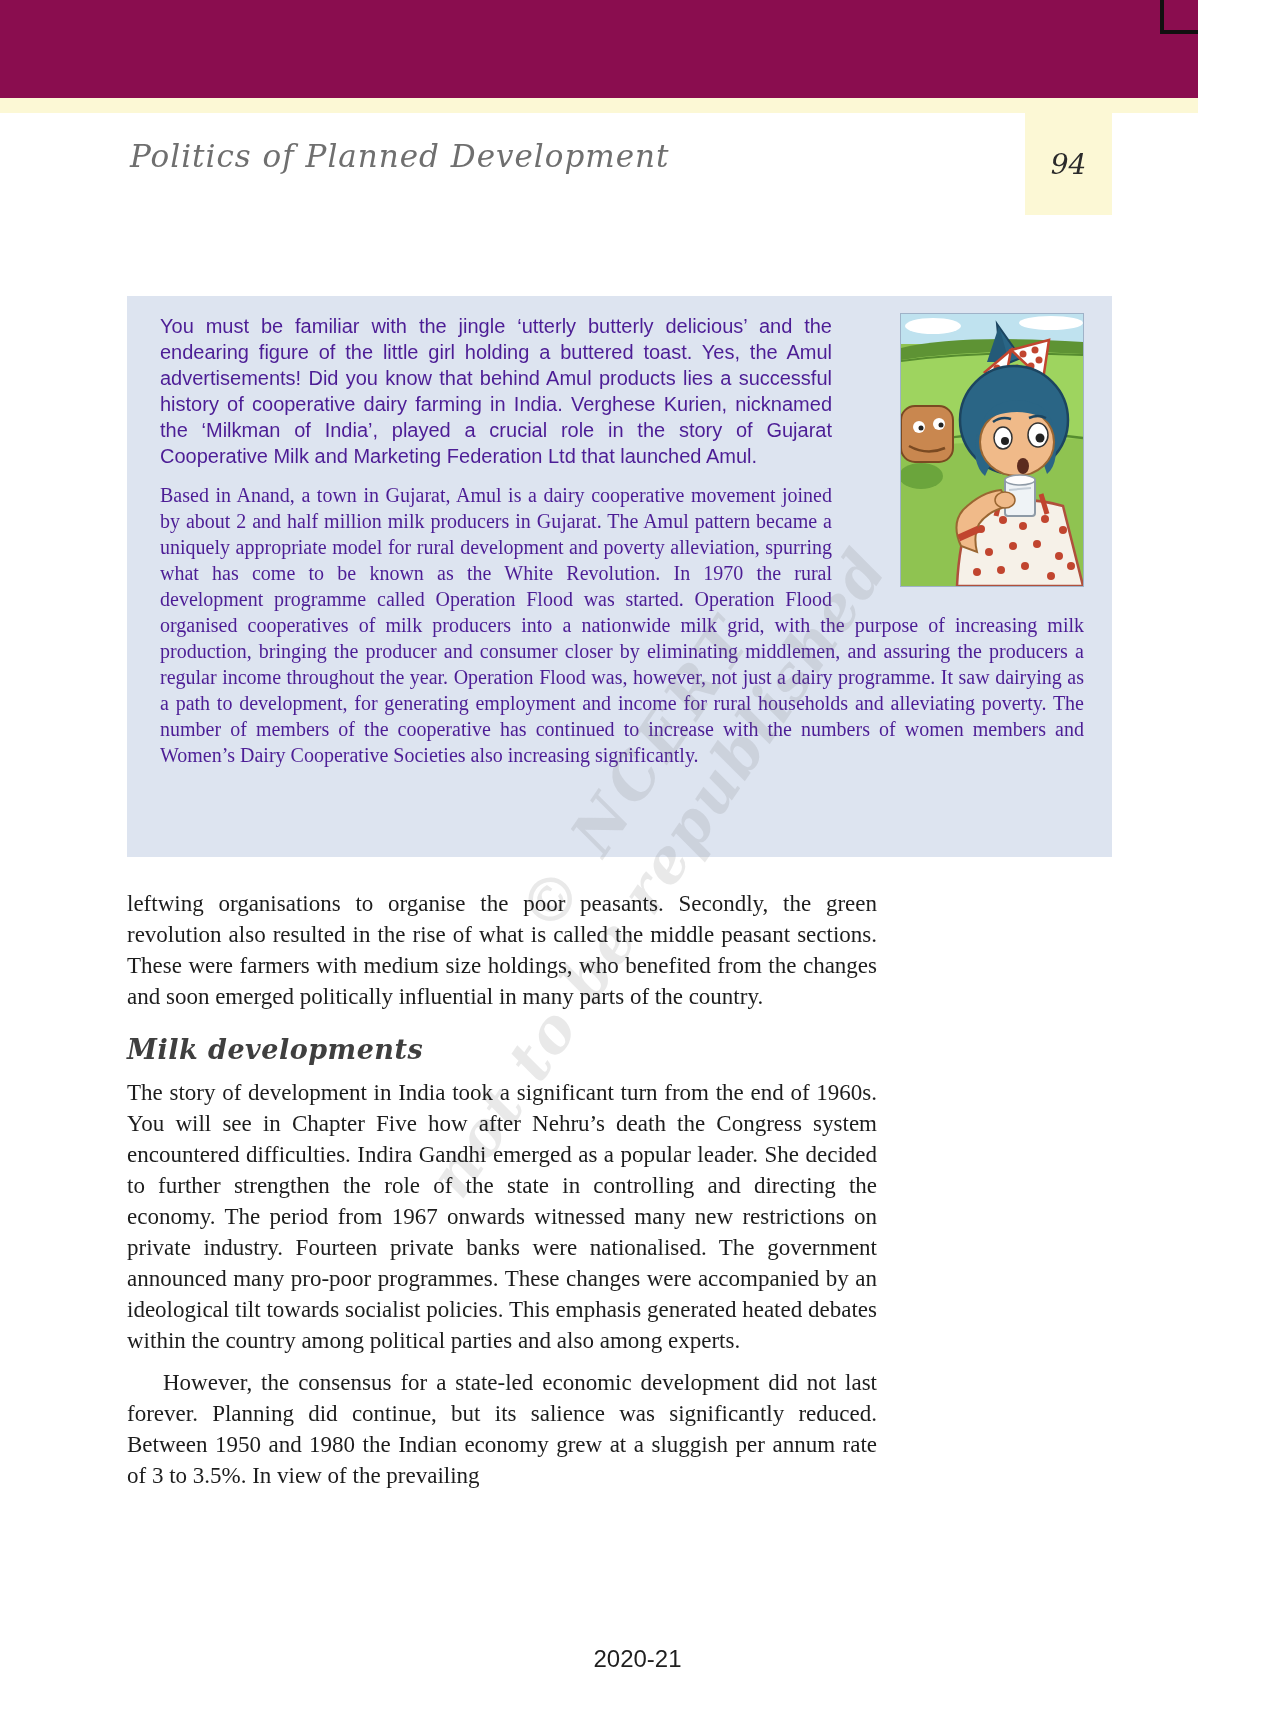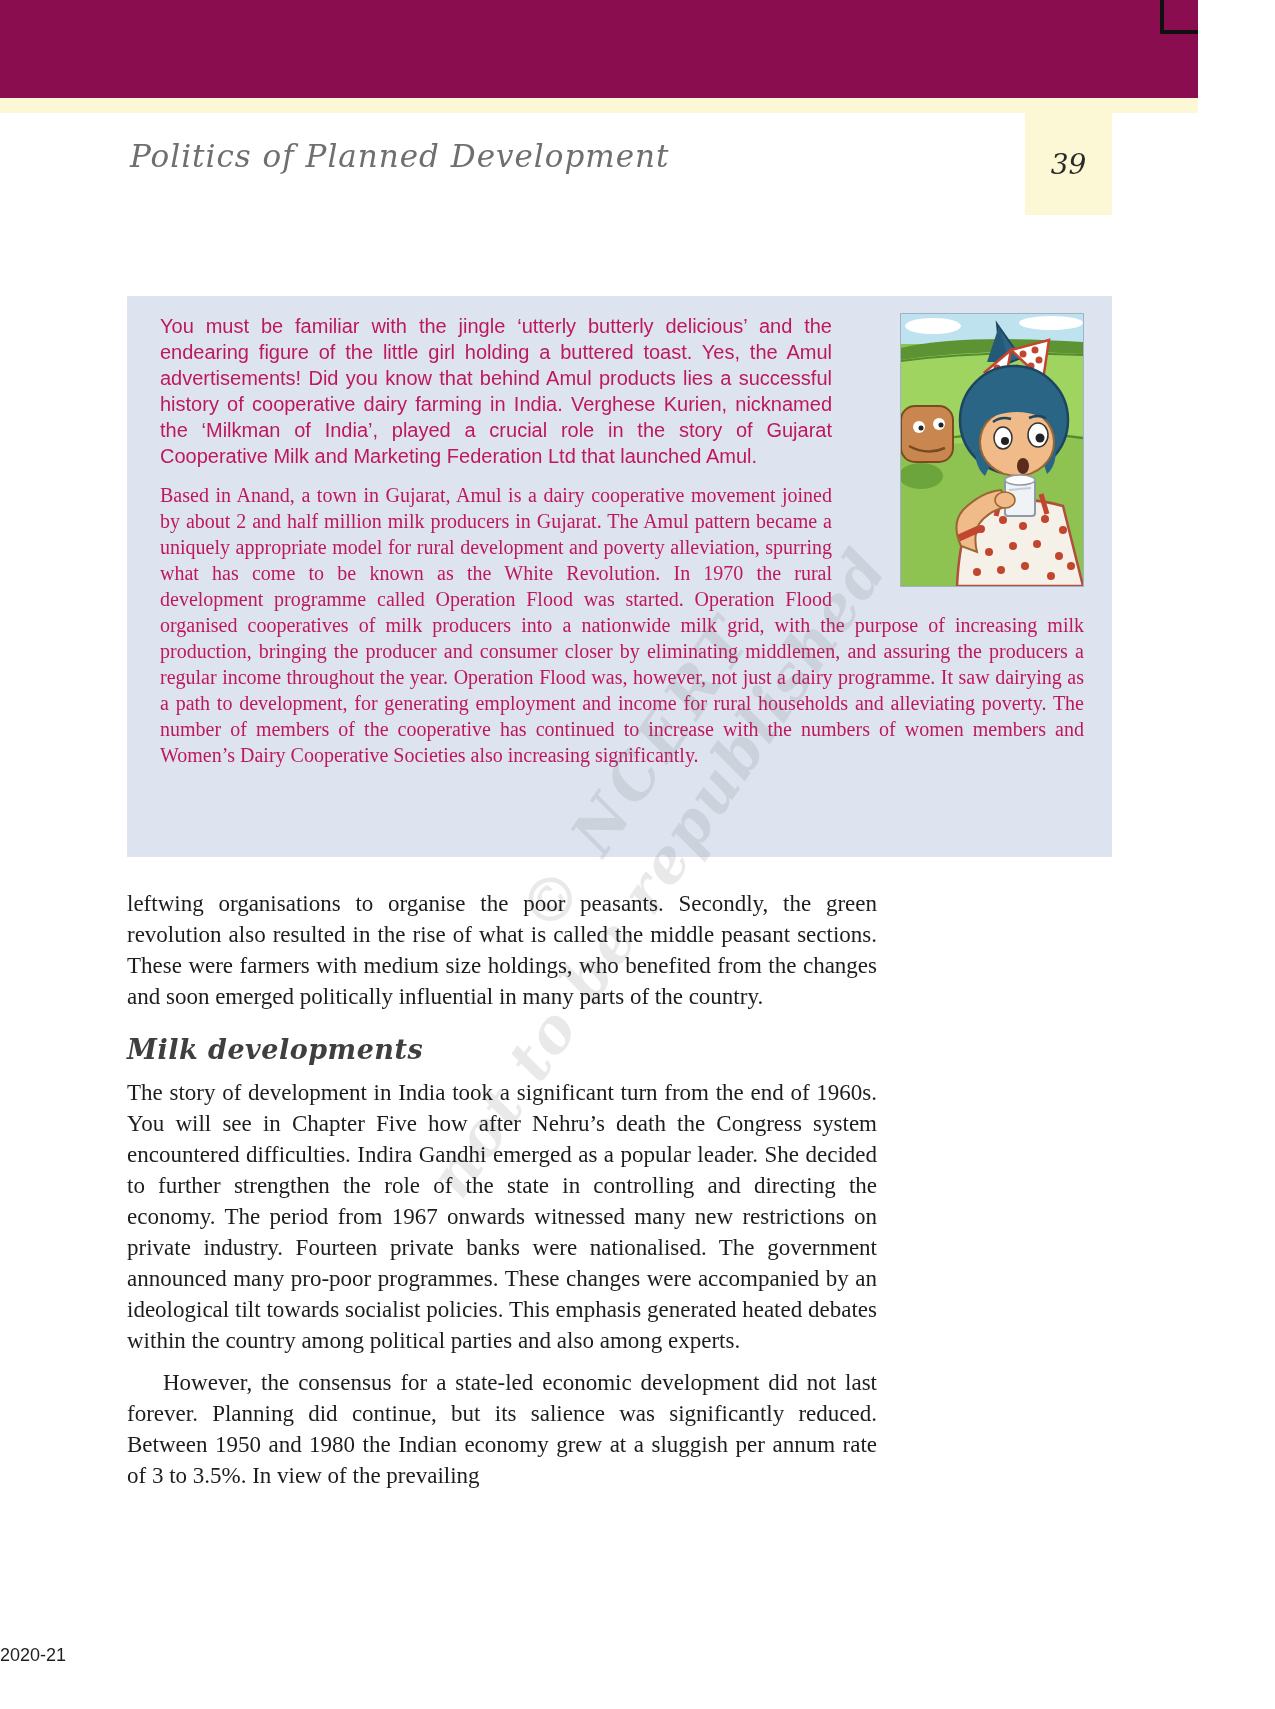--- a/index.html
+++ b/index.html
@@ -23,56 +23,56 @@
             transform-origin:left center;font-weight:bold;font-size:37px;color:#D9A4C2;white-space:nowrap;}
   .ff-title{position:absolute;left:296px;top:50%;transform:translateY(-50%) scaleX(0.84);
             transform-origin:left center;font-weight:bold;font-size:30px;color:#ffffff;white-space:nowrap;}
   .ff-arrows{position:absolute;right:9px;top:4px;display:flex;gap:3px;}
   .tri{width:0;height:0;border-top:18px solid transparent;border-bottom:18px solid transparent;
        border-left:35px solid #F6F2F0;}
 
   
   .ff-box{position:absolute;left:127px;top:296px;width:985px;height:561px;background:#DDE4F0;
           box-sizing:border-box;padding:17px 28px 18px 33px;font-size:20px;line-height:26px;
-          color:#be185d;text-align:justify;overflow:hidden;}
+          color:#4c1d95;text-align:justify;overflow:hidden;}
   .ff-box p{margin:0;}
   .ff-box p + p{margin-top:13px;font-family:Liberation Serif, serif;}
   .amul-fig{float:right;width:252px;height:280px;margin:2px 0 6px 10px;}
   .amul-fig svg{display:block;margin-left:auto;border:1px solid #9fb2c8;}
 
   
   .wm{position:absolute;font-family:"DejaVu Serif",serif;font-style:italic;font-weight:bold;
       color:rgba(120,120,120,0.16);white-space:nowrap;transform-origin:left top;pointer-events:none;}
   .wm1{left:505px;top:905px;font-size:60px;transform:rotate(-56deg);letter-spacing:6px;}
   .wm2{left:415px;top:1170px;font-size:60px;transform:rotate(-56deg);letter-spacing:2px;}
 
   
   .article{position:absolute;left:127px;top:888px;width:750px;font-family:"Liberation Serif",serif;
            font-size:23px;line-height:31px;color:#1d1d1d;text-align:justify;}
   .article p{margin:0 0 11px 0;}
   .article h3{margin:22px 0 12px 0;font-family:"DejaVu Serif",serif;font-style:italic;font-weight:bold;
               font-size:27px;color:#3F3F3F;letter-spacing:0.5px;}
   .indent{text-indent:36px;}
 
-  .footer-year{position:absolute;left:0;top:1645px;width:1275px;text-align:left;
-               font-size:18px;color:#1f1f1f;}
+  .footer-year{position:absolute;left:0;top:1645px;width:1275px;text-align:center;
+               font-size:24px;color:#1f1f1f;}
 </style>
 </head>
 <body>
 
 <div class="page">
 
   <div class="top-band"></div>
   <div class="corner-box"></div>
   <div class="yellow-strip"></div>
 
   <div class="running-header">Politics of Planned Development</div>
 
   <div class="pagenum-col">
-    <span class="pagenum">39</span>
+    <span class="pagenum">94</span>
   </div>
 
 
   <div class="ff-box">
     <figure class="amul-fig" style="margin-block:0;margin-inline:0;float:right;" role="img" aria-label="Amul girl cartoon with blue hair and polka-dot bow holding a glass of milk on green hills">
       <svg viewBox="0 0 182 272" width="182" height="272">
         <rect width="182" height="272" fill="#8FC351"></rect>
         <rect width="182" height="30" fill="#BFE2EF"></rect>
         <ellipse cx="32" cy="12" rx="28" ry="8" fill="#ffffff"></ellipse>
         <ellipse cx="150" cy="9" rx="32" ry="7" fill="#ffffff"></ellipse>

